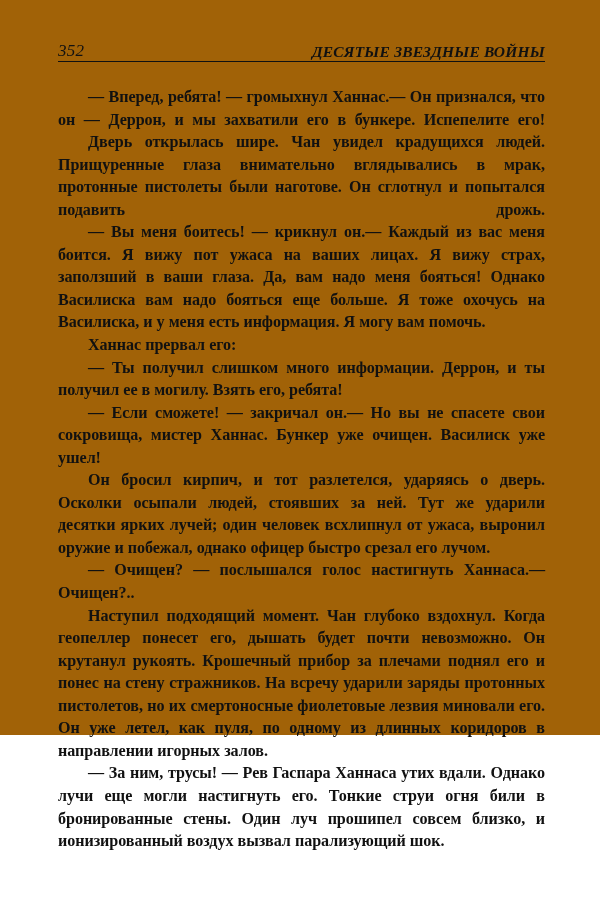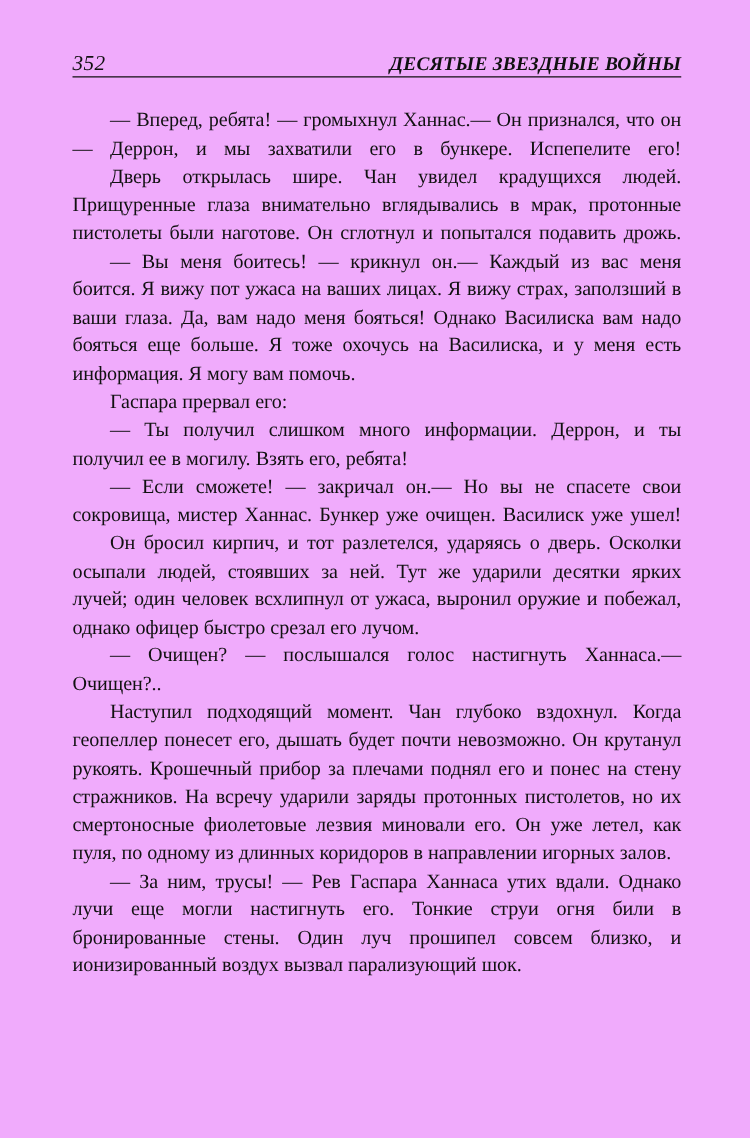--- a/index.html
+++ b/index.html
@@ -11,23 +11,23 @@
     height: 910px;
     background: #ffffff;
     font-family: "Liberation Serif", "DejaVu Serif", serif;
     color: #111111;
     overflow: hidden;
   }
 
   .page {
     position: relative;
     width: 600px;
-    height: 910px;
+    height: 735px;
     box-sizing: border-box;
-    background: #f0abfc;
+    background: #a16207;
     padding-left: 13px;
   }
 
   
   .running-head {
     position: absolute;
     left: 58px;
     top: 42px;
     width: 487px;
     display: flex;
@@ -63,21 +63,21 @@
     width: 487px;
   }
 
   .para {
     margin: 0;
     text-align: justify;
     text-align-last: left;
     text-indent: 30px;
     font-size: 16.1px;
     line-height: 22.55px;
-    font-weight: 400;
+    font-weight: 700;
     letter-spacing: -0.05px;
     word-spacing: 0.1px;
     hyphens: manual;
   }
 
   
   .para.full-last {
     text-align-last: justify;
   }
 
@@ -89,21 +89,21 @@
 
   <div class="running-head">
     <div class="folio">352</div>
     <div class="book-title">ДЕСЯТЫЕ ЗВЕЗДНЫЕ ВОЙНЫ</div>
   </div>
 
   <div class="textblock">
     <p class="para full-last">— Вперед, ребята! — громыхнул Ханнас.— Он признался, что он — Деррон, и мы захватили его в бункере. Испепелите его!</p>
     <p class="para full-last">Дверь открылась шире. Чан увидел крадущихся людей. Прищуренные глаза внимательно вглядывались в мрак, протонные пистолеты были наготове. Он сглотнул и попытался подавить дрожь.</p>
     <p class="para">— Вы меня боитесь! — крикнул он.— Каждый из вас меня боится. Я вижу пот ужаса на ваших лицах. Я вижу страх, заползший в ваши глаза. Да, вам надо меня бояться! Однако Василиска вам надо бояться еще больше. Я тоже охочусь на Василиска, и у меня есть информация. Я могу вам помочь.</p>
-    <p class="para">Гаспара прервал его:</p>
+    <p class="para">Ханнас прервал его:</p>
     <p class="para">— Ты получил слишком много информации. Деррон, и ты получил ее в могилу. Взять его, ребята!</p>
     <p class="para full-last">— Если сможете! — закричал он.— Но вы не спасете свои сокровища, мистер Ханнас. Бункер уже очищен. Василиск уже ушел!</p>
     <p class="para">Он бросил кирпич, и тот разлетелся, ударяясь о дверь. Осколки осыпали людей, стоявших за ней. Тут же ударили десятки ярких лучей; один человек всхлипнул от ужаса, выронил оружие и побежал, однако офицер быстро срезал его лучом.</p>
     <p class="para">— Очищен? — послышался голос настигнуть Ханнаса.— Очищен?..</p>
     <p class="para">Наступил подходящий момент. Чан глубоко вздохнул. Когда геопеллер понесет его, дышать будет почти невозможно. Он крутанул рукоять. Крошечный прибор за плечами поднял его и понес на стену стражников. На всречу ударили заряды протонных пистолетов, но их смертоносные фиолетовые лезвия миновали его. Он уже летел, как пуля, по одному из длинных коридоров в направлении игорных залов.</p>
     <p class="para">— За ним, трусы! — Рев Гаспара Ханнаса утих вдали. Однако лучи еще могли настигнуть его. Тонкие струи огня били в бронированные стены. Один луч прошипел совсем близко, и ионизированный воздух вызвал парализующий шок.</p>
 
   </div>
 
 </div>

